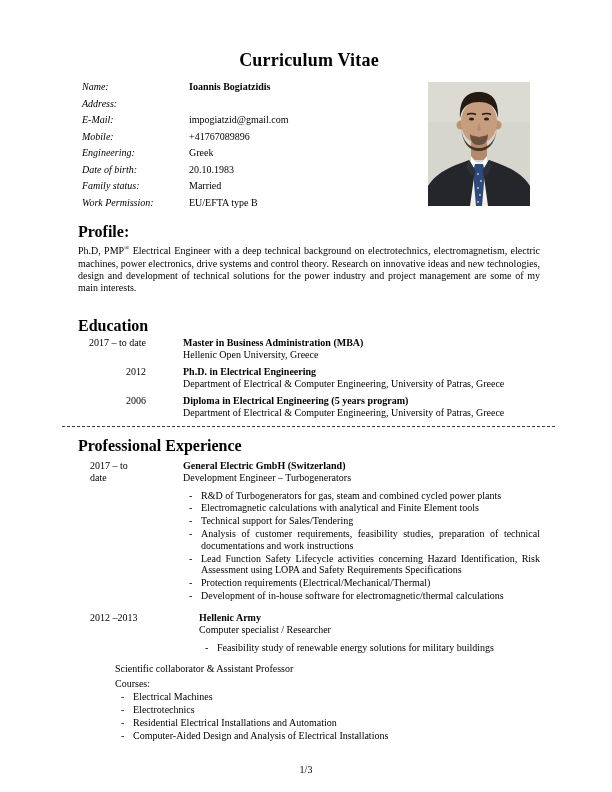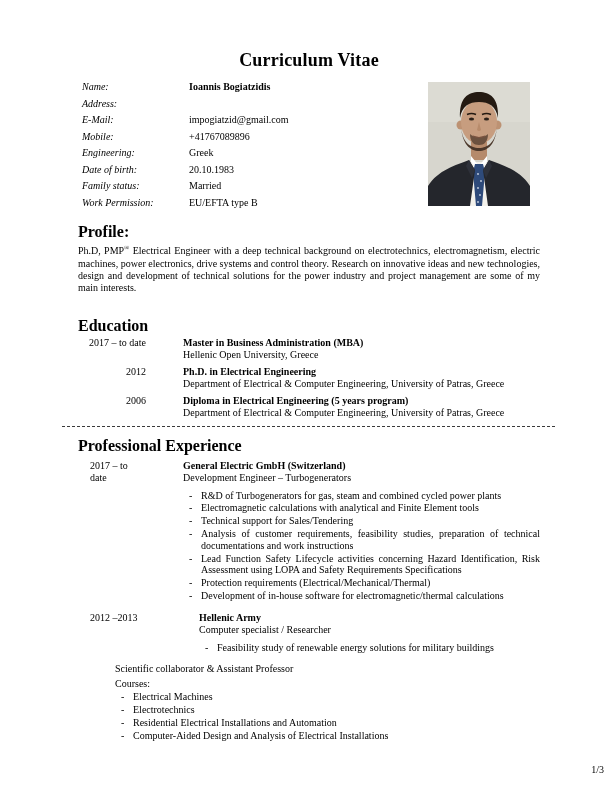--- a/index.html
+++ b/index.html
@@ -57,22 +57,22 @@
   .xp-sec { margin-top:12px; }
   .xp-entry-row { display:flex; margin-top:7px; }
   .xp-entry-row.gap { margin-top:9px;gap:16px; }
   .bullets { margin-top:5px; }
   .bullet { display:flex; padding-left:6px; line-height:11.8px; margin-bottom:1px; }
   .dash { width:12px; flex-shrink:0; }
   .bullet-text { flex:1; text-align:justify; }
   .courses-label { line-height:12.5px; margin-top:2px; }
   
   .page-footer {
-    position:absolute; top:752px; left:0; right:8px;
-    text-align:right; font-size:10px; line-height:12px;
+    position:absolute; top:752px; left:0; right:0;
+    text-align:center; font-size:10px; line-height:12px;
   }
 </style>
 </head>
 <body>
 
 <div class="page">
 
   <div class="cv-title">Curriculum Vitae</div>
 
   <div class="info-section">

